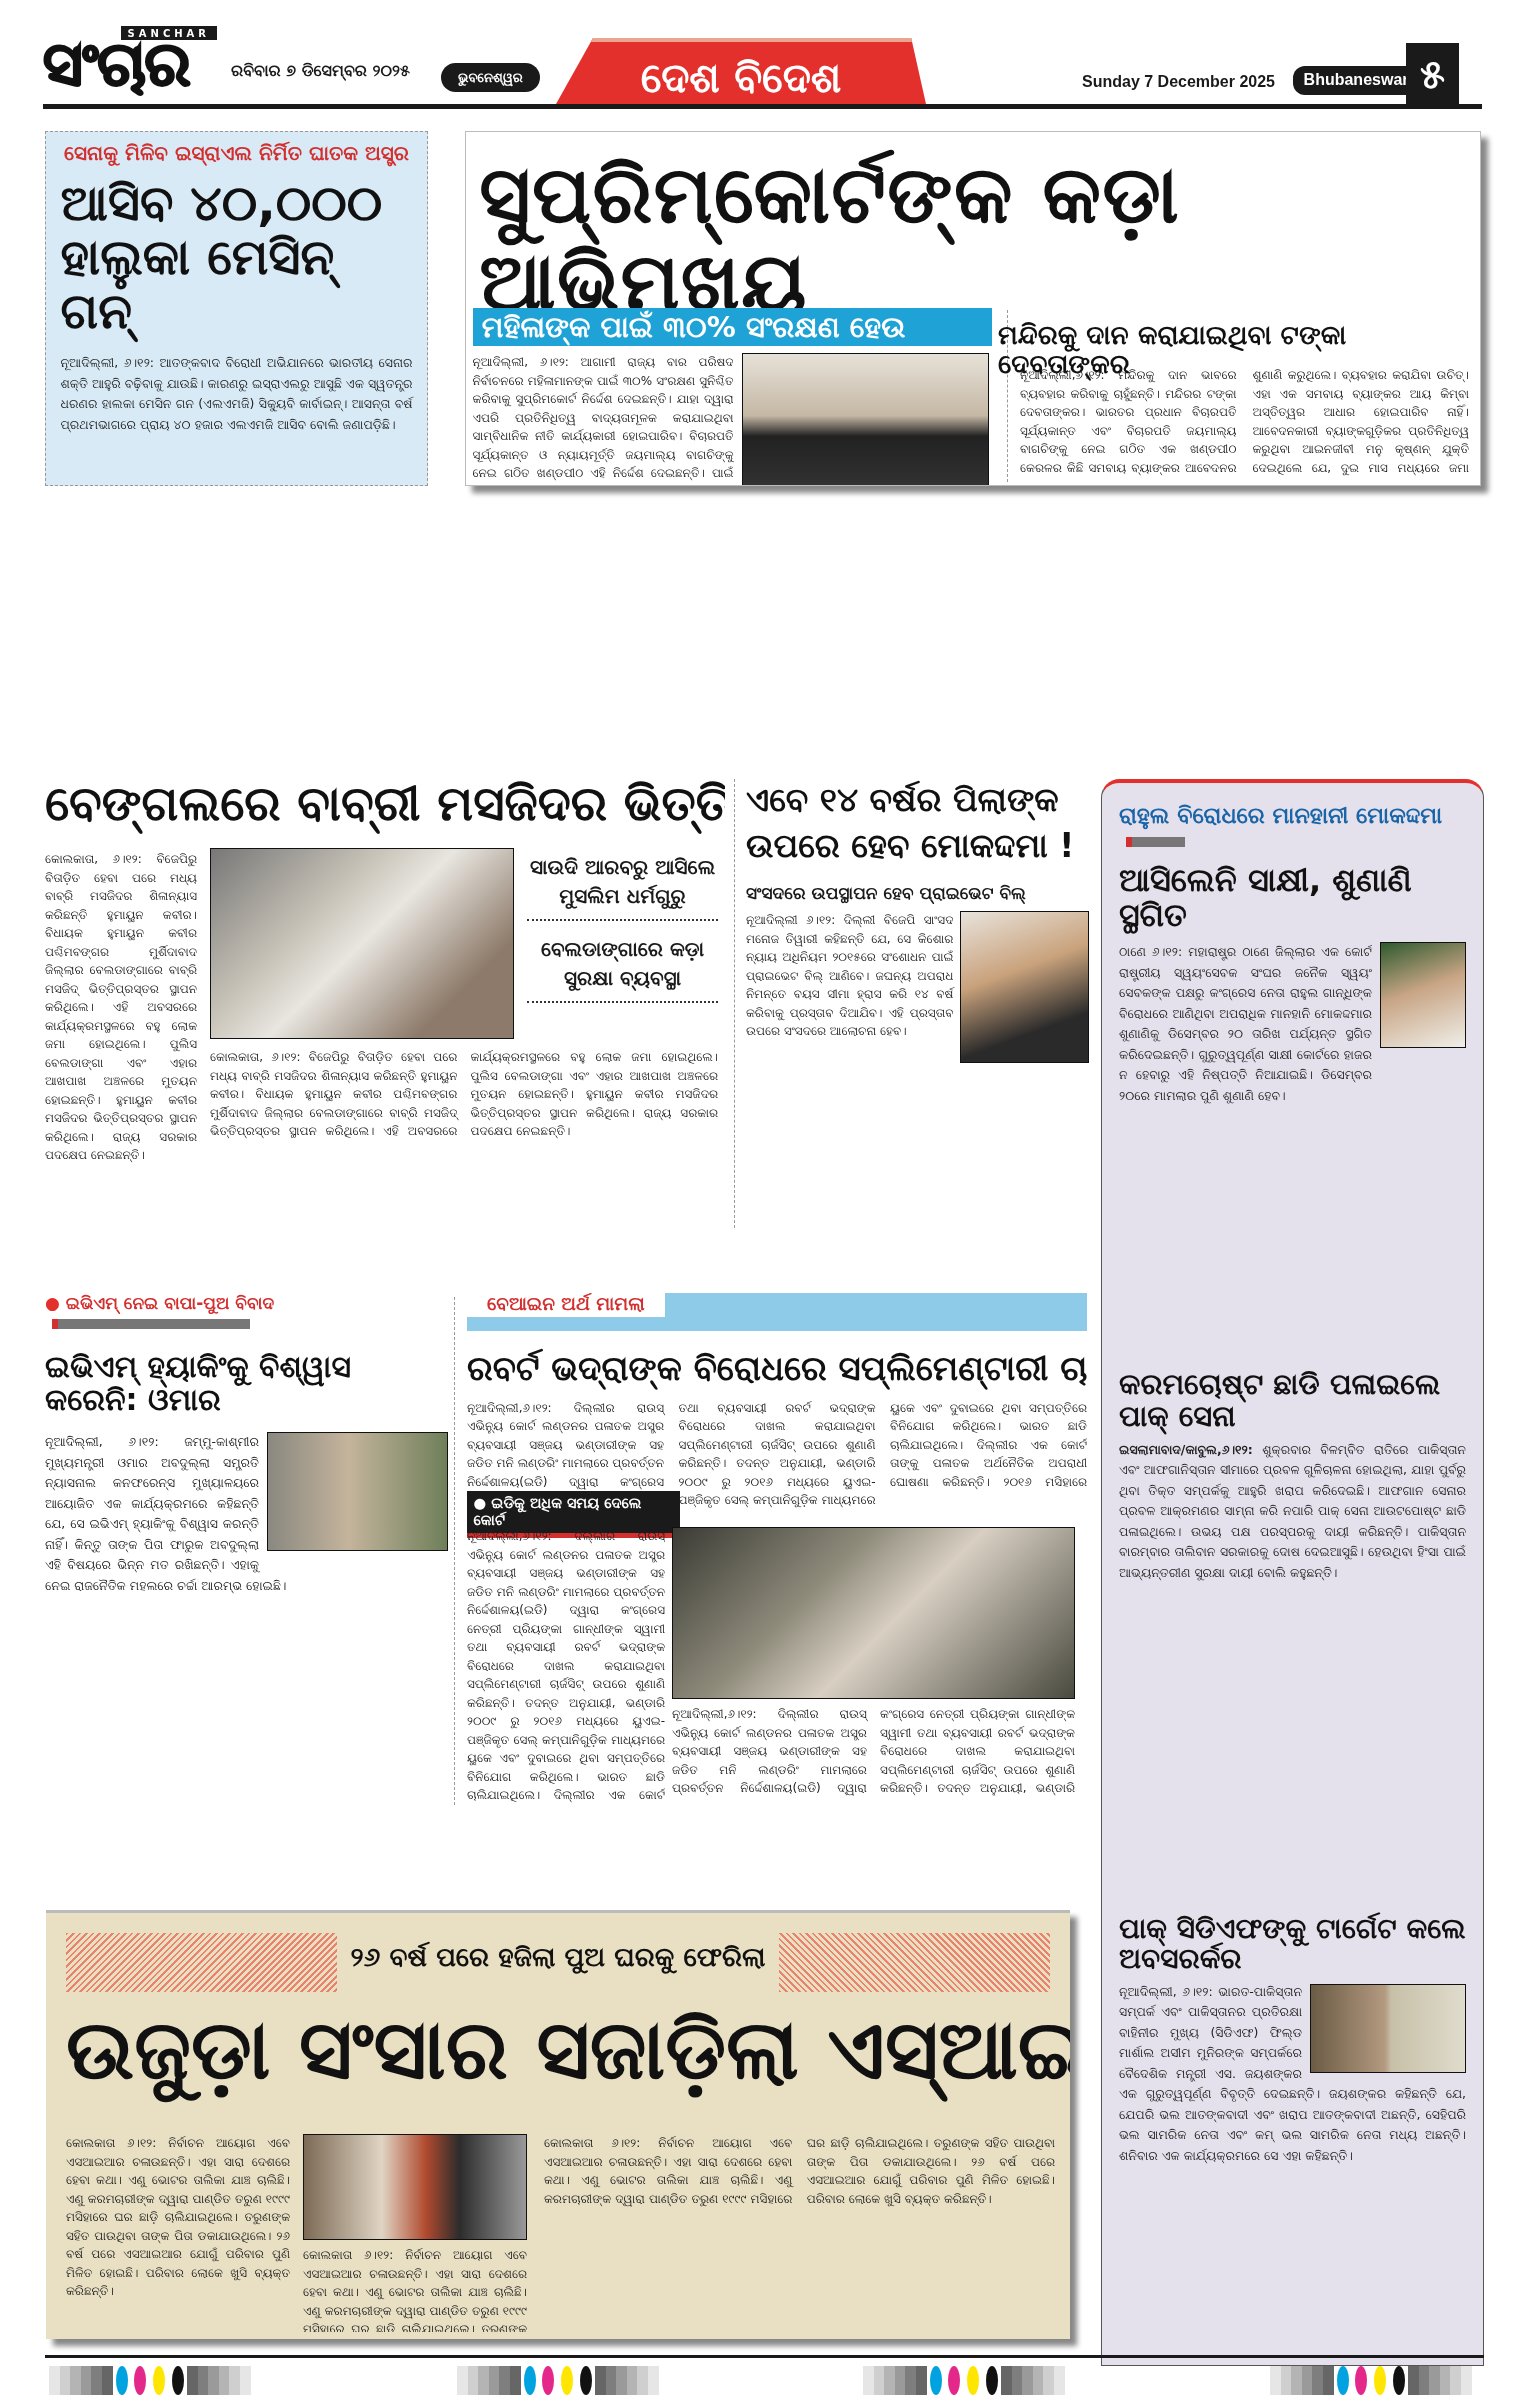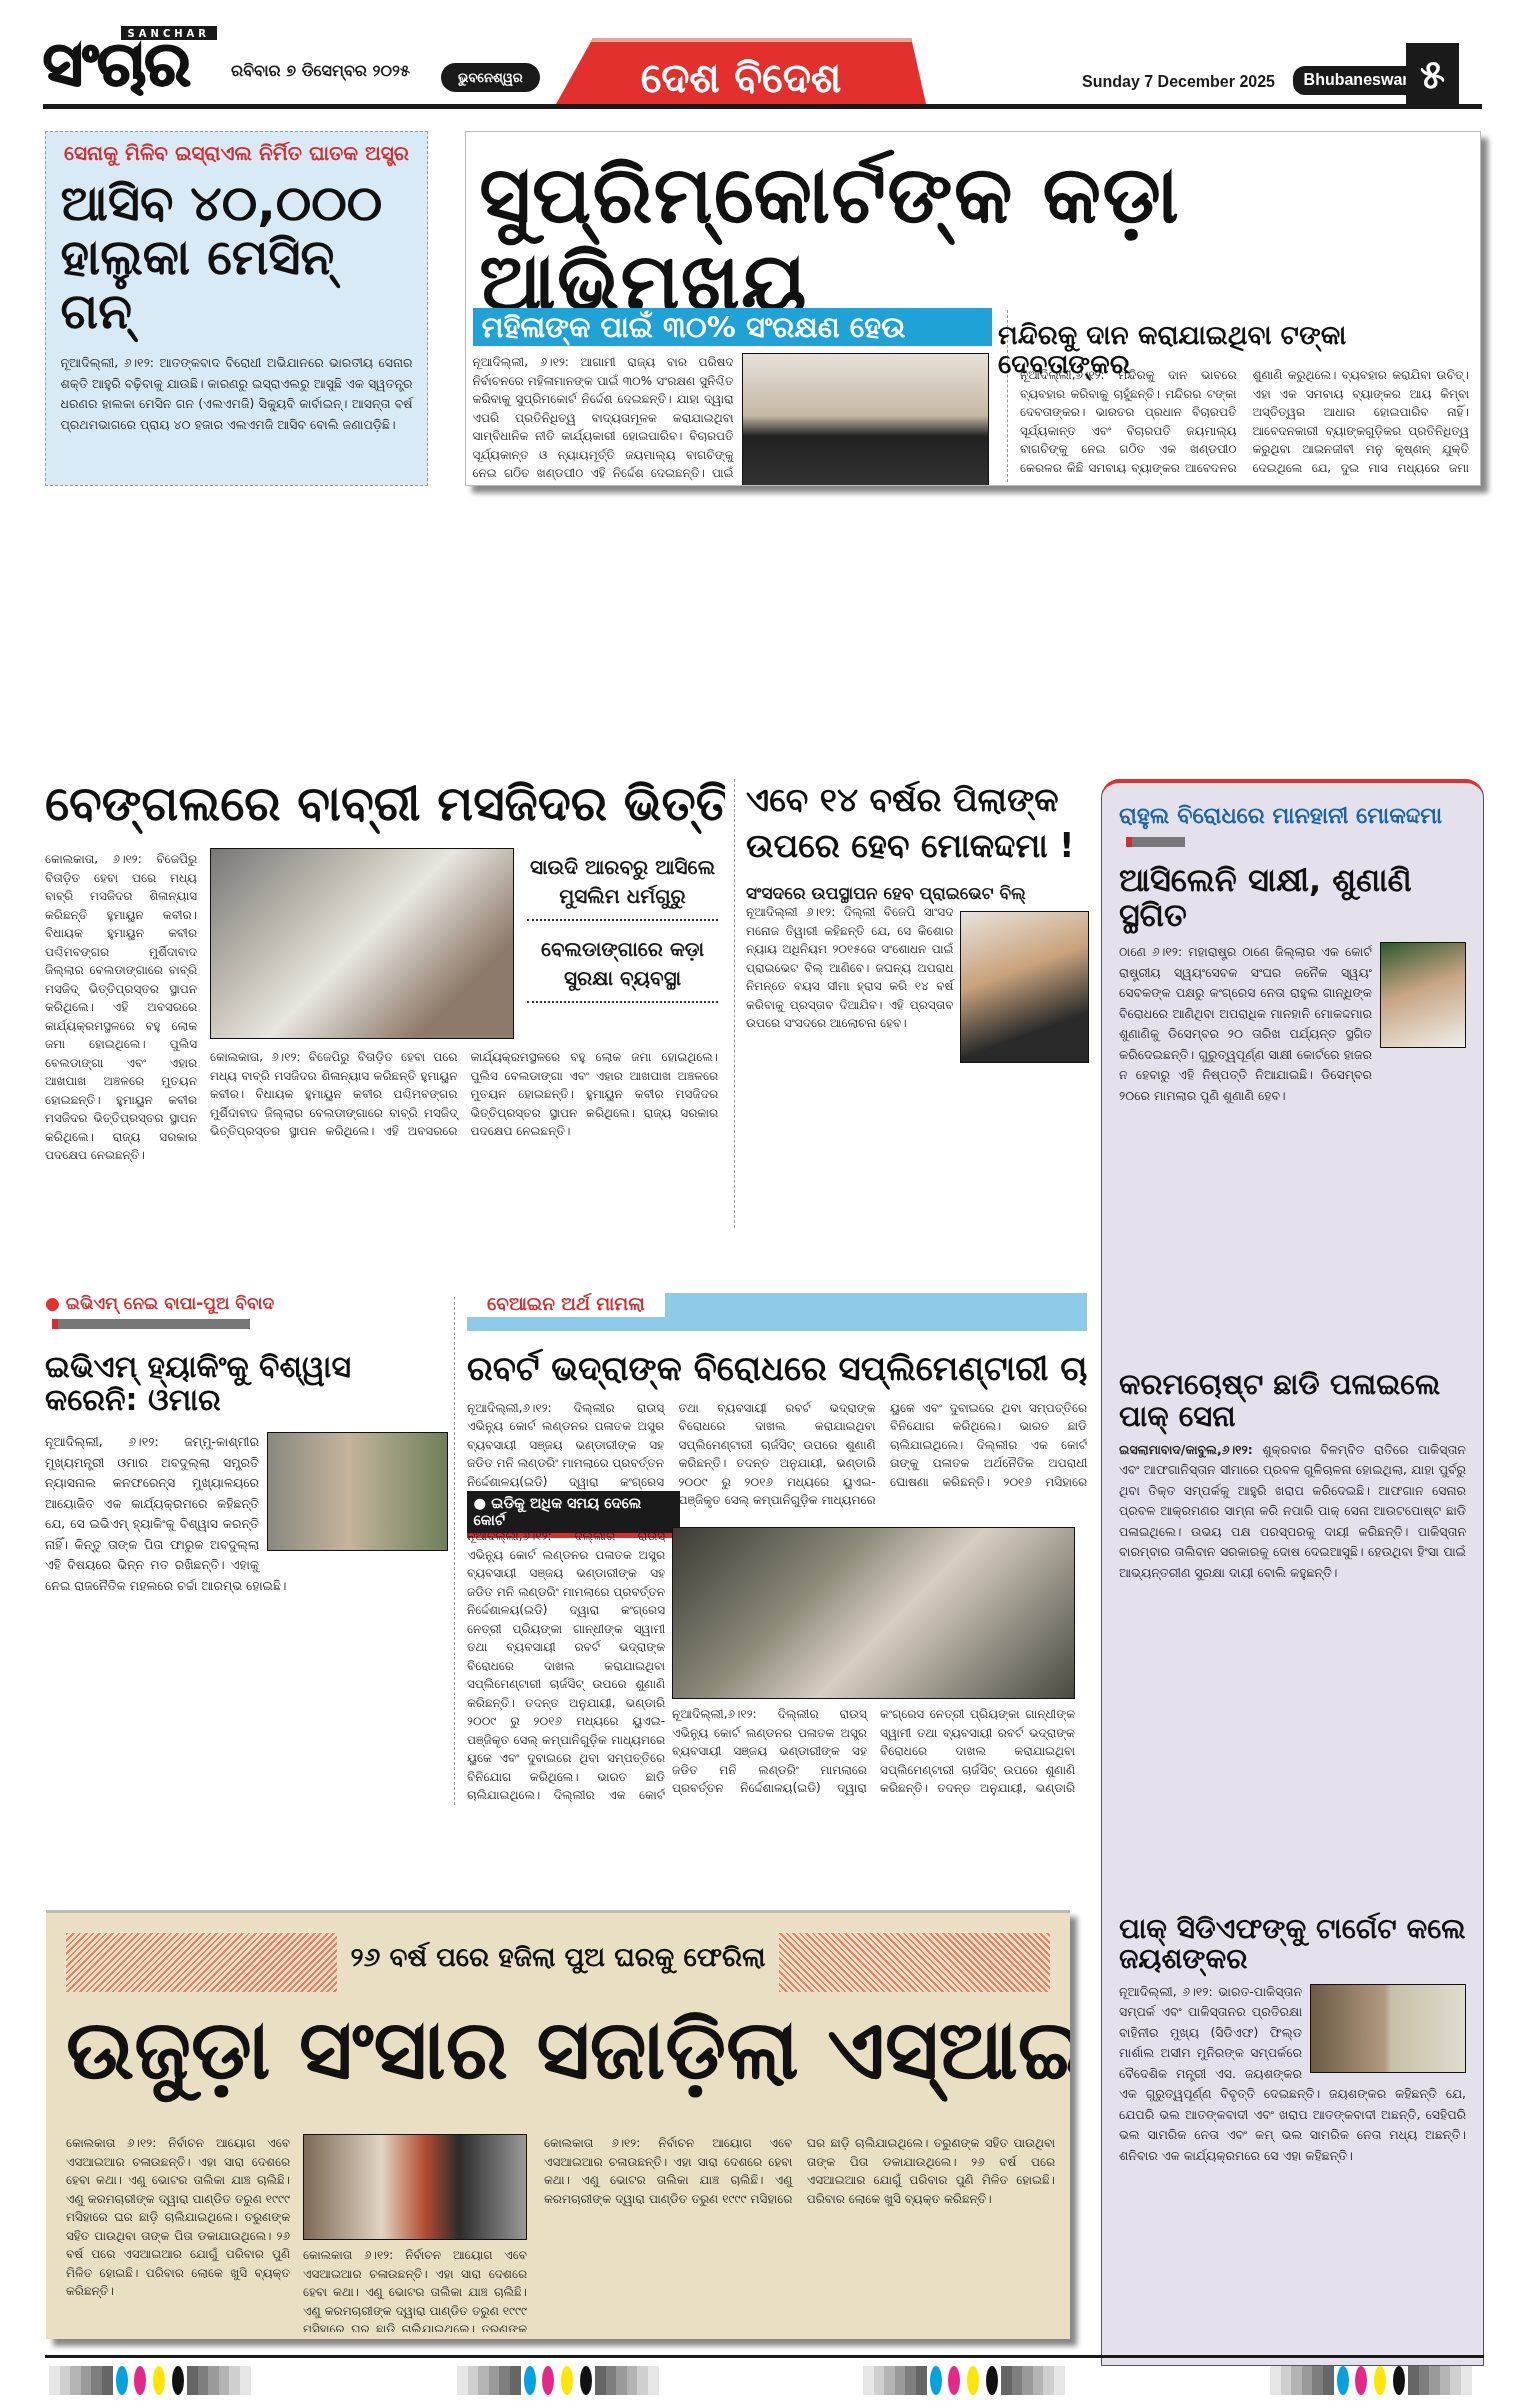--- a/index.html
+++ b/index.html
@@ -72,39 +72,39 @@
   <div style="position:absolute;left:482px;top:76px;width:191px;text-align:center;font:bold 20px 'DejaVu Sans',sans-serif;line-height:29px;border-bottom:2.6px dotted #333;padding-bottom:8px">ସାଉଦି ଆରବରୁ ଆସିଲେ ମୁସଲିମ ଧର୍ମଗୁରୁ</div>
   <div style="position:absolute;left:482px;top:158px;width:191px;text-align:center;font:bold 20px 'DejaVu Sans',sans-serif;line-height:29px;border-bottom:2.6px dotted #333;padding-bottom:8px">ବେଲଡାଙ୍ଗାରେ କଡ଼ା ସୁରକ୍ଷା ବ୍ୟବସ୍ଥା</div>
   <div class="body-text" style="position:absolute;left:165px;top:271px;width:508px;height:172px;overflow:hidden;column-count:2;column-gap:13.2px;font-size:12px;line-height:18.5px">କୋଲକାତା, ୬।୧୨: ବିଜେପିରୁ ବିତାଡ଼ିତ ହେବା ପରେ ମଧ୍ୟ ବାବ୍ରି ମସଜିଦର ଶିଳାନ୍ୟାସ କରିଛନ୍ତି ହୁମାୟୁନ କବୀର। ବିଧାୟକ ହୁମାୟୁନ କବୀର ପଶ୍ଚିମବଙ୍ଗର ମୁର୍ଶିଦାବାଦ ଜିଲ୍ଲାର ବେଲଡାଙ୍ଗାରେ ବାବ୍ରି ମସଜିଦ୍ ଭିତ୍ତିପ୍ରସ୍ତର ସ୍ଥାପନ କରିଥିଲେ। ଏହି ଅବସରରେ କାର୍ଯ୍ୟକ୍ରମସ୍ଥଳରେ ବହୁ ଲୋକ ଜମା ହୋଇଥିଲେ। ପୁଲିସ ବେଲଡାଙ୍ଗା ଏବଂ ଏହାର ଆଖପାଖ ଅଞ୍ଚଳରେ ମୁତୟନ ହୋଇଛନ୍ତି। ହୁମାୟୁନ କବୀର ମସଜିଦର ଭିତ୍ତିପ୍ରସ୍ତର ସ୍ଥାପନ କରିଥିଲେ। ରାଜ୍ୟ ସରକାର ପଦକ୍ଷେପ ନେଇଛନ୍ତି।</div>
 </div>
 
 <div class="abs vrule" style="left:734px;top:779px;height:449px"></div>
 <div class="abs" style="left:746px;top:777px;width:343px;height:449px;overflow:hidden">
   <div class="hd" style="font-size:33px;line-height:46px">ଏବେ ୧୪ ବର୍ଷର ପିଲାଙ୍କ ଉପରେ ହେବ ମୋକଦ୍ଦମା !</div>
   <div style="margin-top:14px;font:bold 17px 'DejaVu Sans',sans-serif">ସଂସଦରେ ଉପସ୍ଥାପନ ହେବ ପ୍ରାଇଭେଟ ବିଲ୍</div>
   <div class="photo" style="float:right;width:129px;height:152px;margin:8px 0 5.3px 6.6px;background:linear-gradient(160deg,#e8e3dc 0,#c9a27c 40%,#2a2a2a 75%)"></div>
-  <div class="body-text" style="font-size:12px;line-height:18.5px">ନୂଆଦିଲ୍ଲୀ ୬।୧୨: ଦିଲ୍ଲୀ ବିଜେପି ସାଂସଦ ମନୋଜ ତିୱାରୀ କହିଛନ୍ତି ଯେ, ସେ କିଶୋର ନ୍ୟାୟ ଅଧିନିୟମ ୨୦୧୫ରେ ସଂଶୋଧନ ପାଇଁ ପ୍ରାଇଭେଟ ବିଲ୍ ଆଣିବେ। ଜଘନ୍ୟ ଅପରାଧ ନିମନ୍ତେ ବୟସ ସୀମା ହ୍ରାସ କରି ୧୪ ବର୍ଷ କରିବାକୁ ପ୍ରସ୍ତାବ ଦିଆଯିବ। ଏହି ପ୍ରସ୍ତାବ ଉପରେ ସଂସଦରେ ଆଲୋଚନା ହେବ।</div>
+  <div class="body-text" style="margin-top:8px;font-size:12px;line-height:18.5px">ନୂଆଦିଲ୍ଲୀ ୬।୧୨: ଦିଲ୍ଲୀ ବିଜେପି ସାଂସଦ ମନୋଜ ତିୱାରୀ କହିଛନ୍ତି ଯେ, ସେ କିଶୋର ନ୍ୟାୟ ଅଧିନିୟମ ୨୦୧୫ରେ ସଂଶୋଧନ ପାଇଁ ପ୍ରାଇଭେଟ ବିଲ୍ ଆଣିବେ। ଜଘନ୍ୟ ଅପରାଧ ନିମନ୍ତେ ବୟସ ସୀମା ହ୍ରାସ କରି ୧୪ ବର୍ଷ କରିବାକୁ ପ୍ରସ୍ତାବ ଦିଆଯିବ। ଏହି ପ୍ରସ୍ତାବ ଉପରେ ସଂସଦରେ ଆଲୋଚନା ହେବ।</div>
 </div>
 
 <div class="abs" style="left:1101px;top:779px;width:383px;height:1587px;background:#e5e1ec;border:1.3px solid #555;border-radius:18.5px 18.5px 0 0;border-top:4px solid #e3302c;overflow:hidden">
 
   <div style="padding:18.5px 17px 0">
     <div style="font:bold 22.4px 'DejaVu Sans',sans-serif;color:#1a64a8"><span>ରାହୁଲ ବିରୋଧରେ ମାନହାନୀ ମୋକଦ୍ଦମା</span><span class="kicker-bar"></span></div>
     <div class="hd" style="font-size:32px;margin-top:9.2px">ଆସିଲେନି ସାକ୍ଷୀ, ଶୁଣାଣି ସ୍ଥଗିତ</div>
     <div class="photo" style="float:right;width:86px;height:106px;margin:9.2px 0 4px 8px;background:linear-gradient(160deg,#2e5a2e,#c8a585 45%,#f0efe9)"></div>
     <div class="body-text" style="margin-top:9.2px;height:403px;overflow:hidden;font-size:12.5px;line-height:20.5px">ଠାଣେ ୬।୧୨: ମହାରାଷ୍ଟ୍ର ଠାଣେ ଜିଲ୍ଲାର ଏକ କୋର୍ଟ ରାଷ୍ଟ୍ରୀୟ ସ୍ୱୟଂସେବକ ସଂଘର ଜନୈକ ସ୍ୱୟଂ ସେବକଙ୍କ ପକ୍ଷରୁ କଂଗ୍ରେସ ନେତା ରାହୁଲ ଗାନ୍ଧିଙ୍କ ବିରୋଧରେ ଆଣିଥିବା ଅପରାଧିକ ମାନହାନି ମୋକଦ୍ଦମାର ଶୁଣାଣିକୁ ଡିସେମ୍ବର ୨୦ ତାରିଖ ପର୍ଯ୍ୟନ୍ତ ସ୍ଥଗିତ କରିଦେଇଛନ୍ତି। ଗୁରୁତ୍ୱପୂର୍ଣ୍ଣ ସାକ୍ଷୀ କୋର୍ଟରେ ହାଜର ନ ହେବାରୁ ଏହି ନିଷ୍ପତ୍ତି ନିଆଯାଇଛି। ଡିସେମ୍ବର ୨୦ରେ ମାମଲାର ପୁଣି ଶୁଣାଣି ହେବ।</div>
   </div>
 
   <div style="padding:12px 17px 0">
     <div class="hd" style="font-size:29px;margin-top:12px">କରମଚୋଷ୍ଟ ଛାଡି ପଳାଇଲେ ପାକ୍ ସେନା</div>
     <div class="body-text" style="margin-top:6.6px;height:462px;overflow:hidden;font-size:12.5px;line-height:20.5px"><b>ଇସଲାମାବାଦ/କାବୁଲ,୬।୧୨:</b> <span>ଶୁକ୍ରବାର ବିଳମ୍ବିତ ରାତିରେ ପାକିସ୍ତାନ ଏବଂ ଆଫଗାନିସ୍ତାନ ସୀମାରେ ପ୍ରବଳ ଗୁଳିଚାଳନା ହୋଇଥିଲା, ଯାହା ପୁର୍ବରୁ ଥିବା ତିକ୍ତ ସମ୍ପର୍କକୁ ଆହୁରି ଖରାପ କରିଦେଇଛି। ଆଫଗାନ ସେନାର ପ୍ରବଳ ଆକ୍ରମଣର ସାମ୍ନା କରି ନପାରି ପାକ୍ ସେନା ଆଉଟପୋଷ୍ଟ ଛାଡି ପଳାଇଥିଲେ। ଉଭୟ ପକ୍ଷ ପରସ୍ପରକୁ ଦାୟୀ କରିଛନ୍ତି। ପାକିସ୍ତାନ ବାରମ୍ବାର ତାଲିବାନ ସରକାରକୁ ଦୋଷ ଦେଇଆସୁଛି। ହେଉଥିବା ହିଂସା ପାଇଁ ଆଭ୍ୟନ୍ତରୀଣ ସୁରକ୍ଷା ଦାୟୀ ବୋଲି କହୁଛନ୍ତି।</span></div>
   </div>
 
   <div style="padding:12px 17px 0">
-    <div class="hd" style="font-size:28px">ପାକ୍ ସିଡିଏଫଙ୍କୁ ଟାର୍ଗେଟ କଲେ ଜୟଶଙ୍କର</div>
+    <div class="hd" style="font-size:28px">ପାକ୍ ସିଡିଏଫଙ୍କୁ ଟାର୍ଗେଟ କଲେ ଅବସରର୍କର</div>
     <div class="photo" style="float:right;width:156px;height:89px;margin:9.2px 0 5.3px 8px;background:linear-gradient(90deg,#6b5b45 0,#b39a80 48%,#c7c0a8 52%,#e0dccd 100%)"></div>
     <div class="body-text" style="margin-top:6.6px;font-size:12.5px;line-height:20.5px">ନୂଆଦିଲ୍ଲୀ, ୬।୧୨: ଭାରତ-ପାକିସ୍ତାନ ସମ୍ପର୍କ ଏବଂ ପାକିସ୍ତାନର ପ୍ରତିରକ୍ଷା ବାହିନୀର ମୁଖ୍ୟ (ସିଡିଏଫ) ଫିଲ୍ଡ ମାର୍ଶାଲ ଅସୀମ ମୁନିରଙ୍କ ସମ୍ପର୍କରେ ବୈଦେଶିକ ମନ୍ତ୍ରୀ ଏସ. ଜୟଶଙ୍କର ଏକ ଗୁରୁତ୍ୱପୂର୍ଣ୍ଣ ବିବୃତ୍ତି ଦେଇଛନ୍ତି। ଜୟଶଙ୍କର କହିଛନ୍ତି ଯେ, ଯେପରି ଭଲ ଆତଙ୍କବାଦୀ ଏବଂ ଖରାପ ଆତଙ୍କବାଦୀ ଅଛନ୍ତି, ସେହିପରି ଭଲ ସାମରିକ ନେତା ଏବଂ କମ୍ ଭଲ ସାମରିକ ନେତା ମଧ୍ୟ ଅଛନ୍ତି। ଶନିବାର ଏକ କାର୍ଯ୍ୟକ୍ରମରେ ସେ ଏହା କହିଛନ୍ତି।</div>
   </div>
 </div>
 
 <div class="abs" style="left:45px;top:1293px;width:403px;height:515px;overflow:hidden">
   <div style="font:bold 17px 'DejaVu Sans',sans-serif;color:#d32f2f"><span style="color:#e3302c">●</span> <span>ଇଭିଏମ୍ ନେଇ ବାପା-ପୁଅ ବିବାଦ</span><span class="kicker-bar" style="width:198px"></span></div>
   <div class="hd" style="font-size:30px;margin-top:17px">ଇଭିଏମ୍ ହ୍ୟାକିଂକୁ ବିଶ୍ୱାସ କରେନି: ଓମାର</div>
   <div class="photo" style="float:right;width:181px;height:119px;margin:16px 0 5.3px 8px;background:linear-gradient(90deg,#8a8880 0,#c4b49c 45%,#6f7f5a 100%)"></div>
   <div class="body-text" style="margin-top:16px;font-size:12.5px;line-height:20.5px">ନୂଆଦିଲ୍ଲୀ, ୬।୧୨: ଜମ୍ମୁ-କାଶ୍ମୀର ମୁଖ୍ୟମନ୍ତ୍ରୀ ଓମାର ଅବଦୁଲ୍ଲା ସମ୍ପ୍ରତି ନ୍ୟାସନାଲ କନଫରେନ୍ସ ମୁଖ୍ୟାଳୟରେ ଆୟୋଜିତ ଏକ କାର୍ଯ୍ୟକ୍ରମରେ କହିଛନ୍ତି ଯେ, ସେ ଇଭିଏମ୍ ହ୍ୟାକିଂକୁ ବିଶ୍ୱାସ କରନ୍ତି ନାହିଁ। କିନ୍ତୁ ତାଙ୍କ ପିତା ଫାରୁକ ଅବଦୁଲ୍ଲା ଏହି ବିଷୟରେ ଭିନ୍ନ ମତ ରଖିଛନ୍ତି। ଏହାକୁ ନେଇ ରାଜନୈତିକ ମହଲରେ ଚର୍ଚ୍ଚା ଆରମ୍ଭ ହୋଇଛି।</div>

